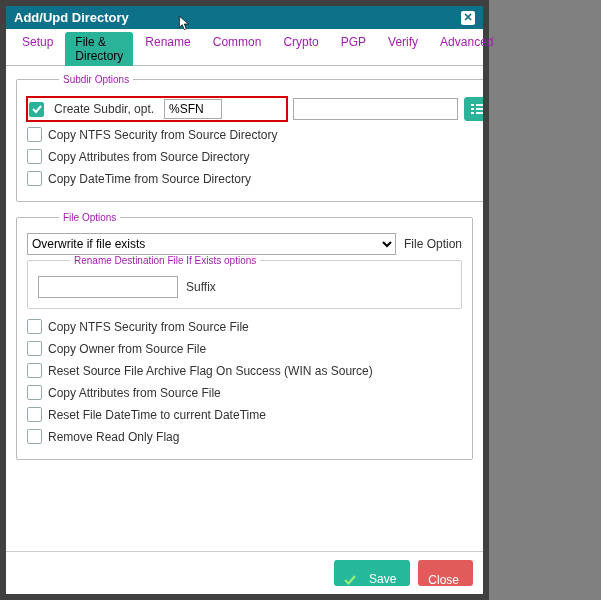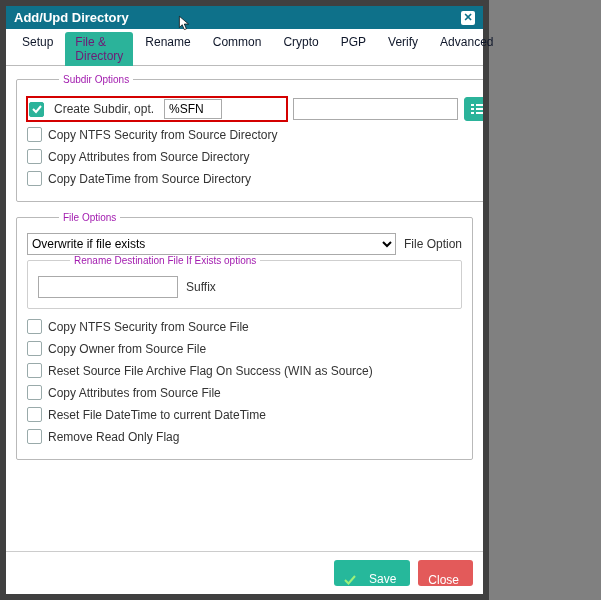--- a/index.html
+++ b/index.html
@@ -55,30 +55,30 @@
   .tabbar {
     background: #fff;
     border-bottom: 1px solid #bbb;
     padding: 2px 6px 0 6px;
     display: flex;
     gap: 2px;
     font-size: 12px;
   }
   .tab {
     padding: 3px 10px;
-    color: #0f172a;
+    color: #a21caf;
     cursor: pointer;
     border-top-left-radius: 3px;
     border-top-right-radius: 3px;
     position: relative;
     top: 1px;
   }
   .tab.active {
     background: #2bb39a;
-    color: #701a75;
+    color: #000000;
   }
   .content {
     flex: 1;
     padding: 8px 10px;
     overflow: auto;
   }
   fieldset {
     border: 1px solid #b9b9b9;
     border-radius: 2px;
     margin: 0 0 10px 0;

